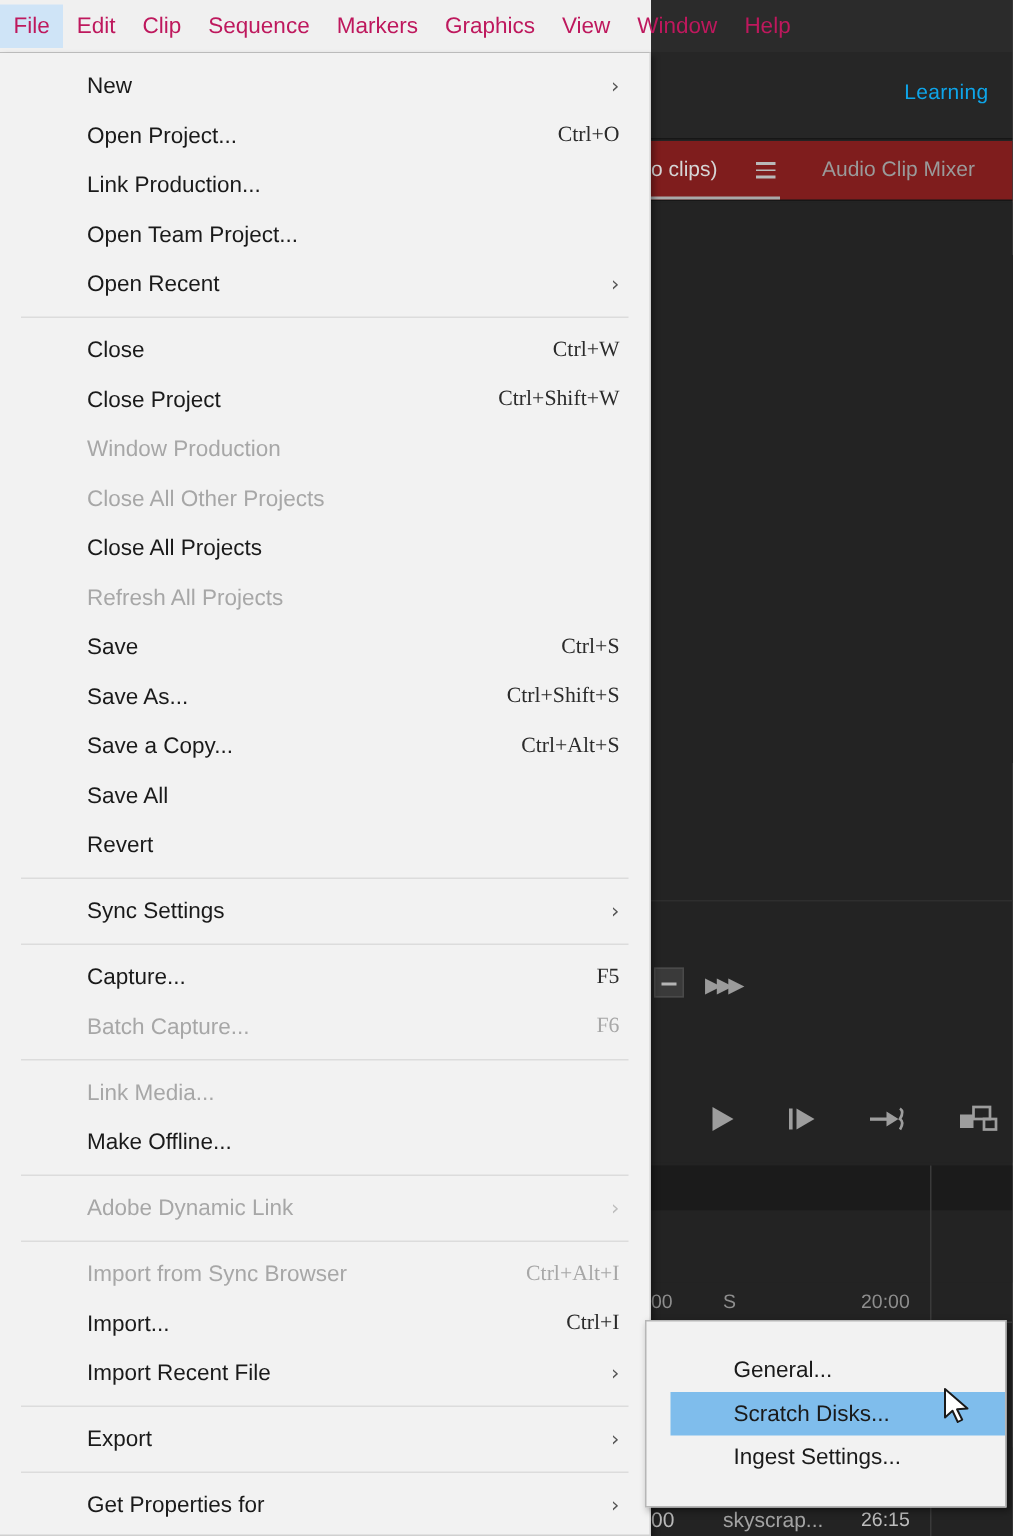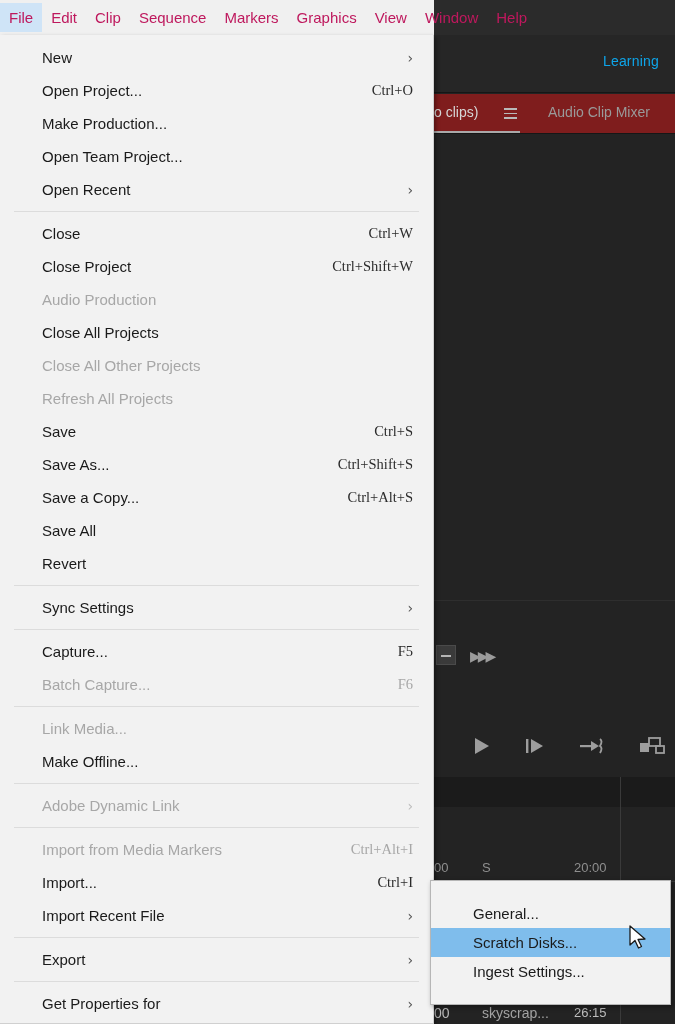--- a/index.html
+++ b/index.html
@@ -129,21 +129,21 @@
     position: absolute; left: 0px; top: 35px; width: 434px; height: 989px;
     background: #f2f2f2;
     border: 1px solid #d0d0d0; border-left: none; border-top: none;
     box-shadow: 2px 2px 4px rgba(0,0,0,.35);
     padding-top: 6px;
     font-size: 15px; color: #1a1a1a;
   }
   .mi {
     position: relative; display: flex; align-items: center;
     height: 33px; padding-left: 42px; padding-right: 20px;
-    white-space: nowrap; cursor: default;
+    white-space: nowrap; cursor: default; margin-left: 16px;
   }
   .mi .lbl { flex: 0 0 auto; }
   .mi .sc  { margin-left: auto; color: #2b2b2b; font-size: 14.5px; font-family: Liberation Serif, serif; }
   .mi.disabled .lbl, .mi.disabled .sc { color: #a7a7a7; }
   .mi.disabled .arrow { color: #bdbdbd; }
   .mi.sel { background: #7fbdec; }
   .mi .arrow {
     margin-left: auto; color: #555; font-size: 14px; padding-left: 10px;
     font-family: "DejaVu Sans", sans-serif;
   }
@@ -264,46 +264,46 @@
   <div class="dropdown" id="dropdown">
       <div class="mi">
         <span class="lbl">New</span>
         <span class="arrow">›</span>
       </div>
       <div class="mi">
         <span class="lbl">Open Project...</span>
         <span class="sc">Ctrl+O</span>
       </div>
       <div class="mi">
-        <span class="lbl">Make Production...</span>
+        <span class="lbl">Link Production...</span>
       </div>
       <div class="mi">
         <span class="lbl">Open Team Project...</span>
       </div>
       <div class="mi">
         <span class="lbl">Open Recent</span>
         <span class="arrow">›</span>
       </div>
       <div class="sep"></div>
       <div class="mi">
         <span class="lbl">Close</span>
         <span class="sc">Ctrl+W</span>
       </div>
       <div class="mi">
         <span class="lbl">Close Project</span>
         <span class="sc">Ctrl+Shift+W</span>
       </div>
       <div class="mi disabled">
-        <span class="lbl">Audio Production</span>
+        <span class="lbl">Window Production</span>
+      </div>
+      <div class="mi disabled">
+        <span class="lbl">Close All Other Projects</span>
       </div>
       <div class="mi">
         <span class="lbl">Close All Projects</span>
-      </div>
-      <div class="mi disabled">
-        <span class="lbl">Close All Other Projects</span>
       </div>
       <div class="mi disabled">
         <span class="lbl">Refresh All Projects</span>
       </div>
       <div class="mi">
         <span class="lbl">Save</span>
         <span class="sc">Ctrl+S</span>
       </div>
       <div class="mi">
         <span class="lbl">Save As...</span>
@@ -340,21 +340,21 @@
       <div class="mi">
         <span class="lbl">Make Offline...</span>
       </div>
       <div class="sep"></div>
       <div class="mi disabled">
         <span class="lbl">Adobe Dynamic Link</span>
         <span class="arrow">›</span>
       </div>
       <div class="sep"></div>
       <div class="mi disabled">
-        <span class="lbl">Import from Media Markers</span>
+        <span class="lbl">Import from Sync Browser</span>
         <span class="sc">Ctrl+Alt+I</span>
       </div>
       <div class="mi">
         <span class="lbl">Import...</span>
         <span class="sc">Ctrl+I</span>
       </div>
       <div class="mi">
         <span class="lbl">Import Recent File</span>
         <span class="arrow">›</span>
       </div>

